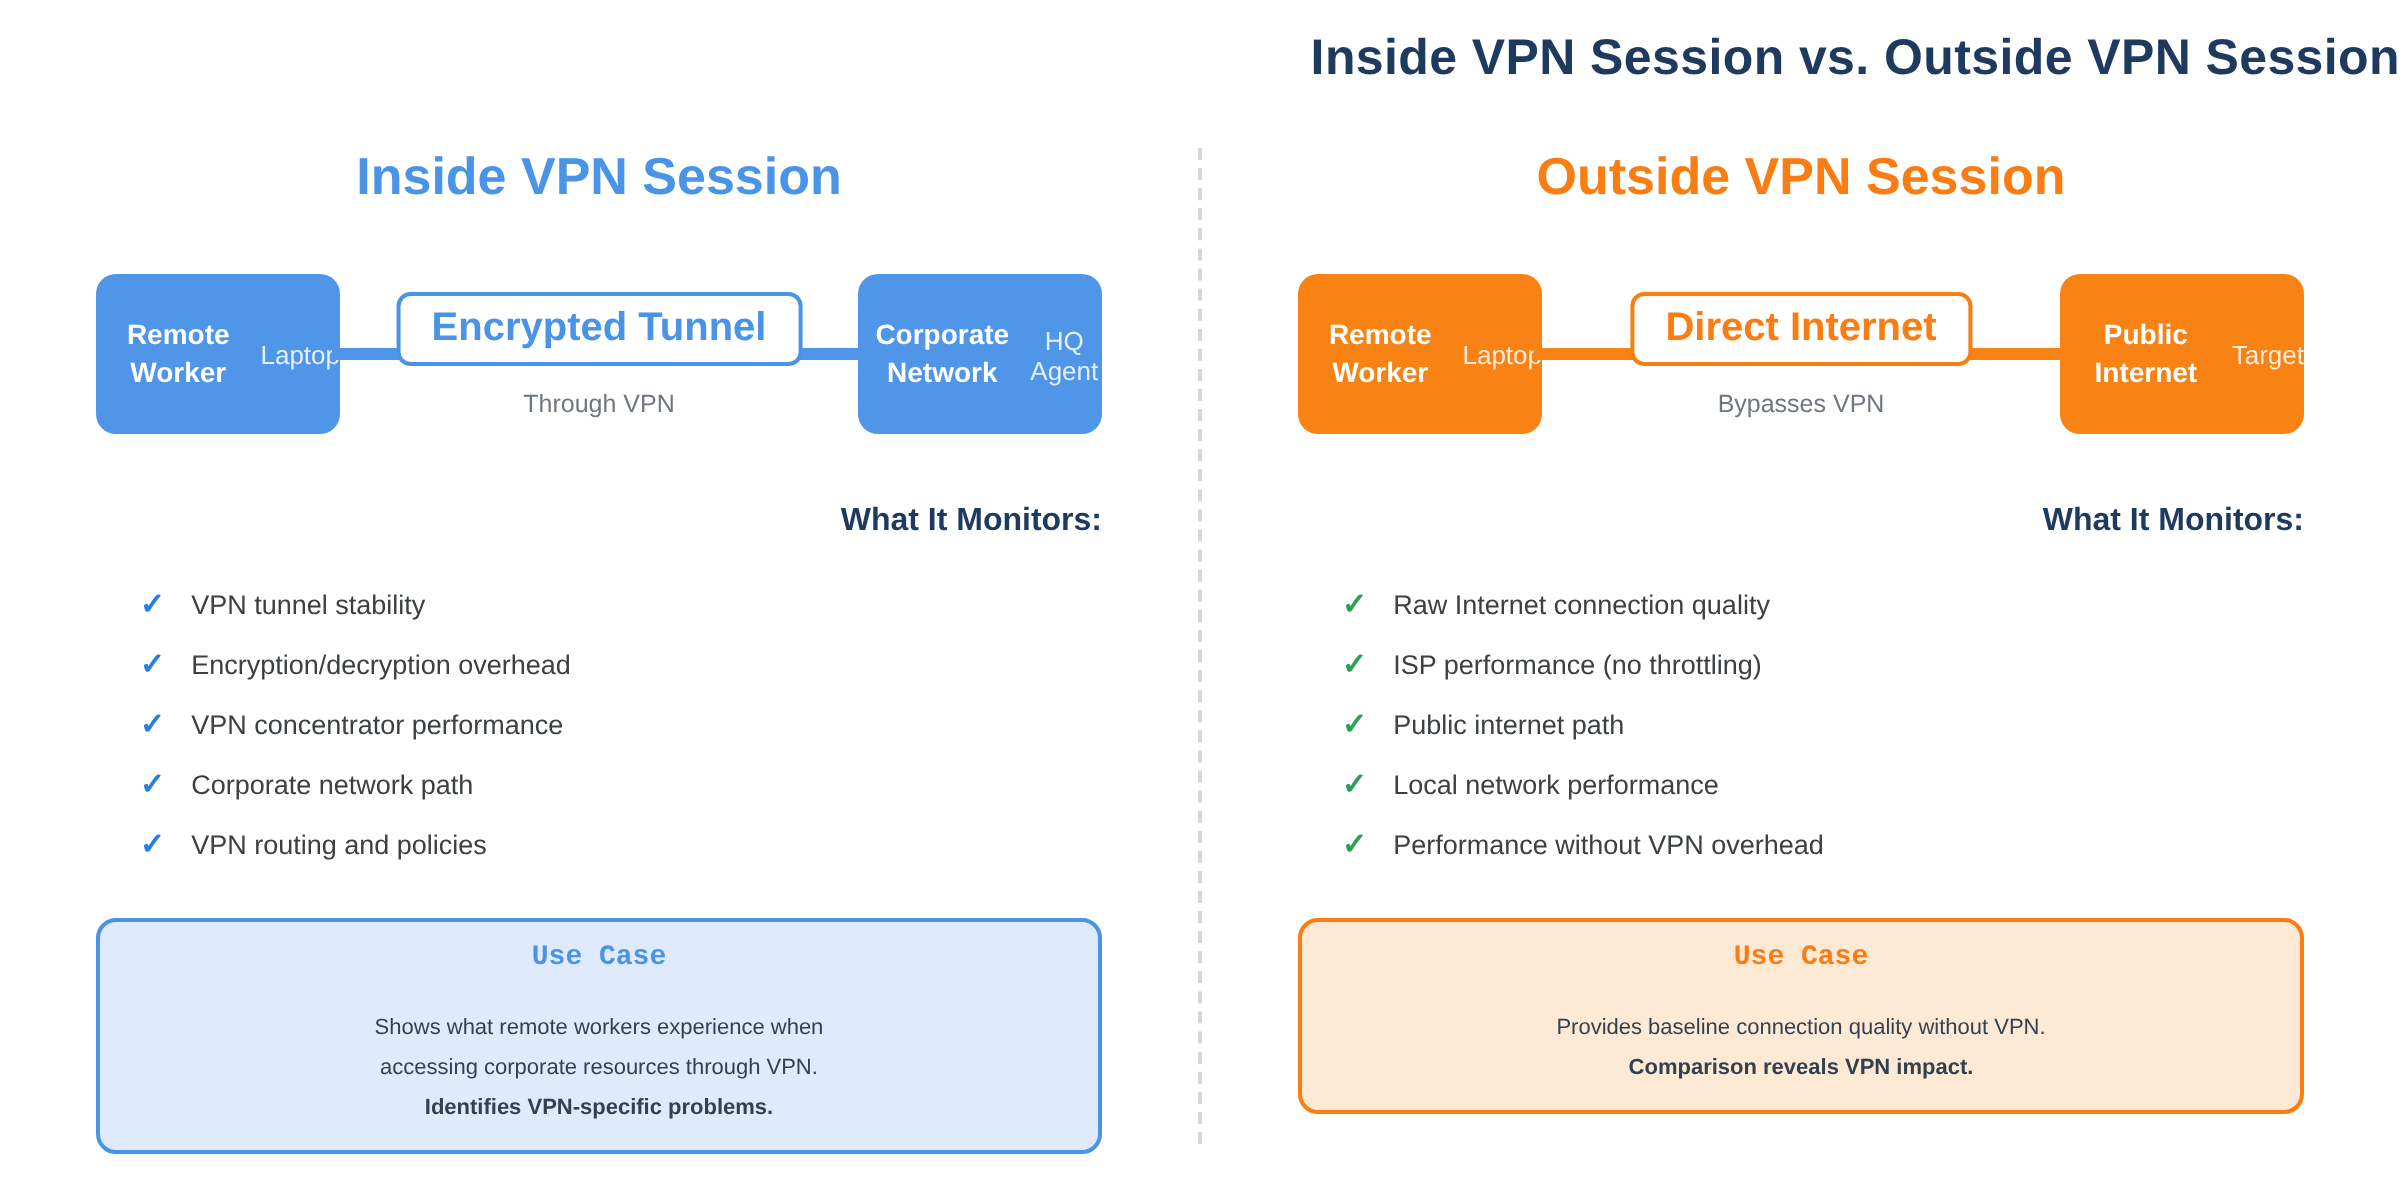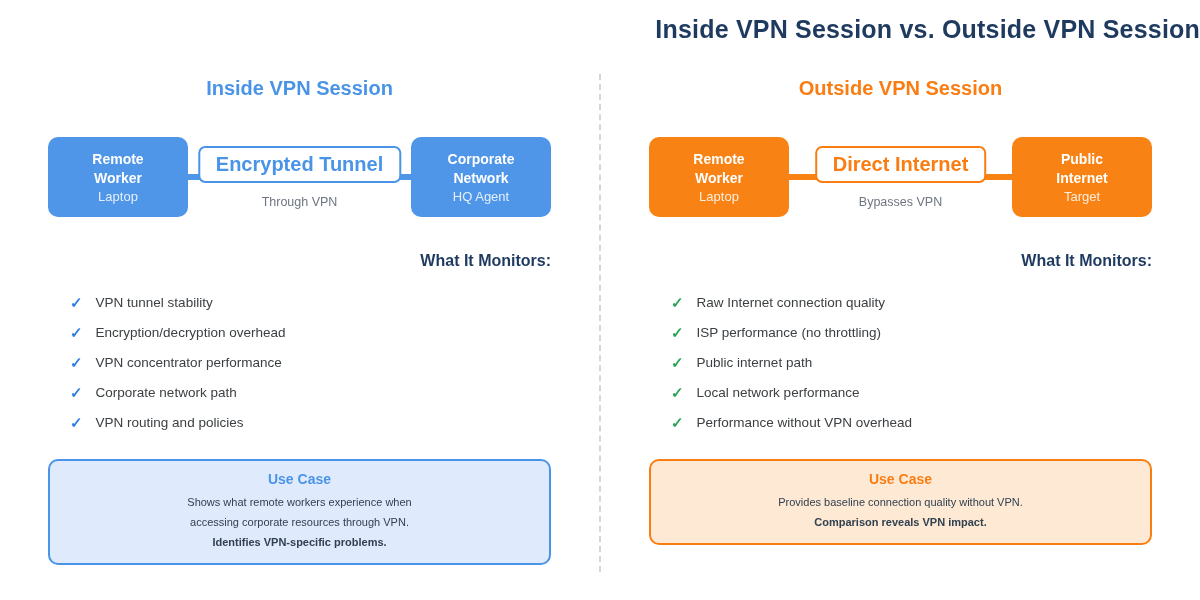--- a/index.html
+++ b/index.html
@@ -37,41 +37,40 @@
   }
   .divider {
     width: 0;
     height: 498px;
     border-left: 2px dashed var(--divider-color, #d6d6d6);
     flex: 0 0 auto;
     margin-top: -2px;
   }
   .panel-title {
     margin: 0;
-    font-size: 20px;
+    font-size: 26px;
     font-weight: bold;
     text-align: center;
     color: var(--accent);
     line-height: 24px;
   }
   .diagram {
     margin-top: 37px;
     display: flex;
     align-items: flex-start;
     height: 80px;
   }
   .node {
-    width: 140px;
+    width: 122px;
     height: 80px;
     flex: 0 0 auto;
     background: var(--node-fill);
     border-radius: 10px;
     color: #ffffff;
     display: flex;
-    flex-direction: column;
     align-items: center;
     justify-content: center;
     text-align: center;
   }
   .node-title {
     font-size: 14px;
     font-weight: bold;
     line-height: 19px;
     max-width: 86px;
   }
@@ -154,21 +153,22 @@
     border-radius: 10px;
     padding: 10px 14px 11px;
     text-align: center;
     box-sizing: border-box;
   }
   .uc-title {
     font-size: 14px;
     font-weight: bold;
     color: var(--accent);
     line-height: 17px;
-    margin-bottom: 4px;
+    margin-bottom: 16px;
+    font-family: Liberation Mono, monospace;
   }
   .uc-line {
     margin: 0;
     font-size: 11px;
     line-height: 20px;
     color: var(--uc-text-color, #324150);
   }
   .uc-bold { font-weight: bold; }
 </style>
 </head>

